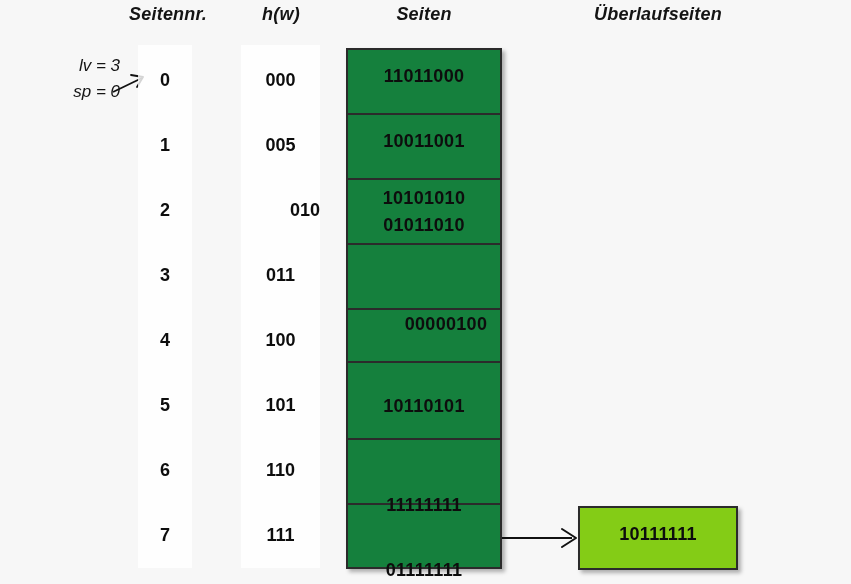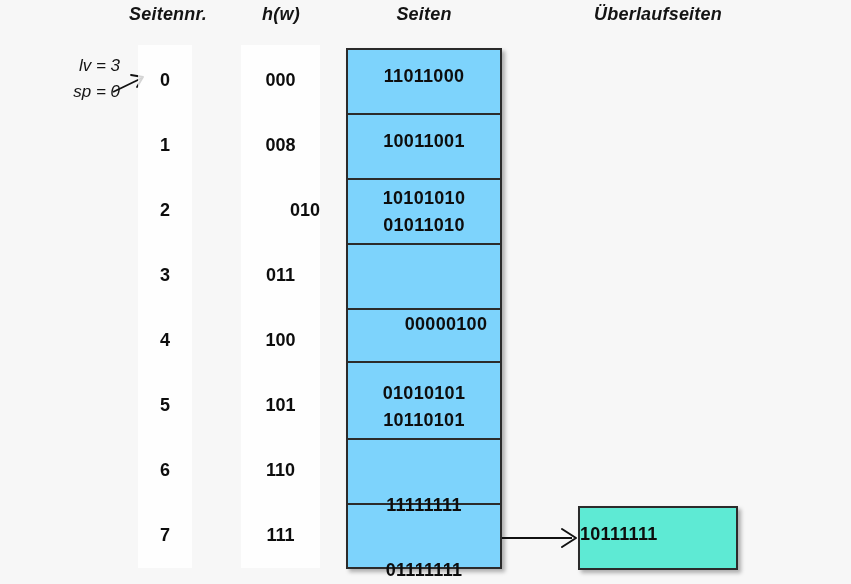--- a/index.html
+++ b/index.html
@@ -93,21 +93,21 @@
   #col-hw .text-cell       { left: 241px; width: 79px; }
 
   
   #seiten-box {
     position: absolute;
     left: 346px;
     top: 48px;
     width: 156px;
     height: 521px;
     border: 2px solid #2b2b2b;
-    background: #7dd3fc;
+    background: #15803d;
     box-sizing: border-box;
     box-shadow: 3px 3px 4px rgba(0,0,0,0.30);
   }
   .bucket {
     position: absolute;
     left: 0;
     width: 100%;
     height: 65px;
     box-sizing: border-box;
     border-bottom: 2px solid #2b2b2b;
@@ -128,25 +128,26 @@
   .bucket.single .entry { margin-top: -10px; }
 
   
   #overflow-box {
     position: absolute;
     left: 578px;
     top: 506px;
     width: 160px;
     height: 64px;
     border: 2px solid #2b2b2b;
-    background: #5eead4;
+    background: #84cc16;
     box-sizing: border-box;
     box-shadow: 3px 3px 4px rgba(0,0,0,0.30);
     display: flex;
     align-items: center;
+    justify-content: center;
   }
   #overflow-box .entry {
     font-size: 18px;
     font-weight: 600;
     color: #0d0d0d;
     letter-spacing: 0.3px;
     white-space: nowrap;
     margin-top: -8px;
   }
 
@@ -188,21 +189,21 @@
       <div class="text-cell" style="top: 130px;">2</div>
       <div class="text-cell" style="top: 195px;">3</div>
       <div class="text-cell" style="top: 260px;">4</div>
       <div class="text-cell" style="top: 325px;">5</div>
       <div class="text-cell" style="top: 390px;">6</div>
       <div class="text-cell" style="top: 455px;">7</div>
     </div>
 
   <div class="text-col" id="col-hw">
       <div class="text-cell" style="top: 0px;">000</div>
-      <div class="text-cell" style="top: 65px;">008</div>
+      <div class="text-cell" style="top: 65px;">005</div>
       <div class="text-cell" style="top: 130px; text-align: right;">010</div>
       <div class="text-cell" style="top: 195px;">011</div>
       <div class="text-cell" style="top: 260px;">100</div>
       <div class="text-cell" style="top: 325px;">101</div>
       <div class="text-cell" style="top: 390px;">110</div>
       <div class="text-cell" style="top: 455px;">111</div>
     </div>
 
   <div id="seiten-box">
       <div class="bucket single" style="top: 0px;">
@@ -213,21 +214,20 @@
       </div>
       <div class="bucket" style="top: 130px;">
         <div class="entry">10101010</div>
         <div class="entry">01011010</div>
       </div>
       <div class="bucket" style="top: 195px;"></div>
       <div class="bucket single" style="top: 248px; padding-left: 44px;">
         <div class="entry">00000100</div>
       </div>
       <div class="bucket" style="top: 325px;">
-        <div class="entry">01010101</div>
         <div class="entry">10110101</div>
       </div>
       <div class="bucket" style="top: 390px;"></div>
       <div class="bucket last" style="top: 455px;">
         <div class="entry">11111111</div>
         <div class="entry">01111111</div>
       </div>
     </div>
 
   <svg id="overflow-arrow" viewBox="0 0 82 28">

